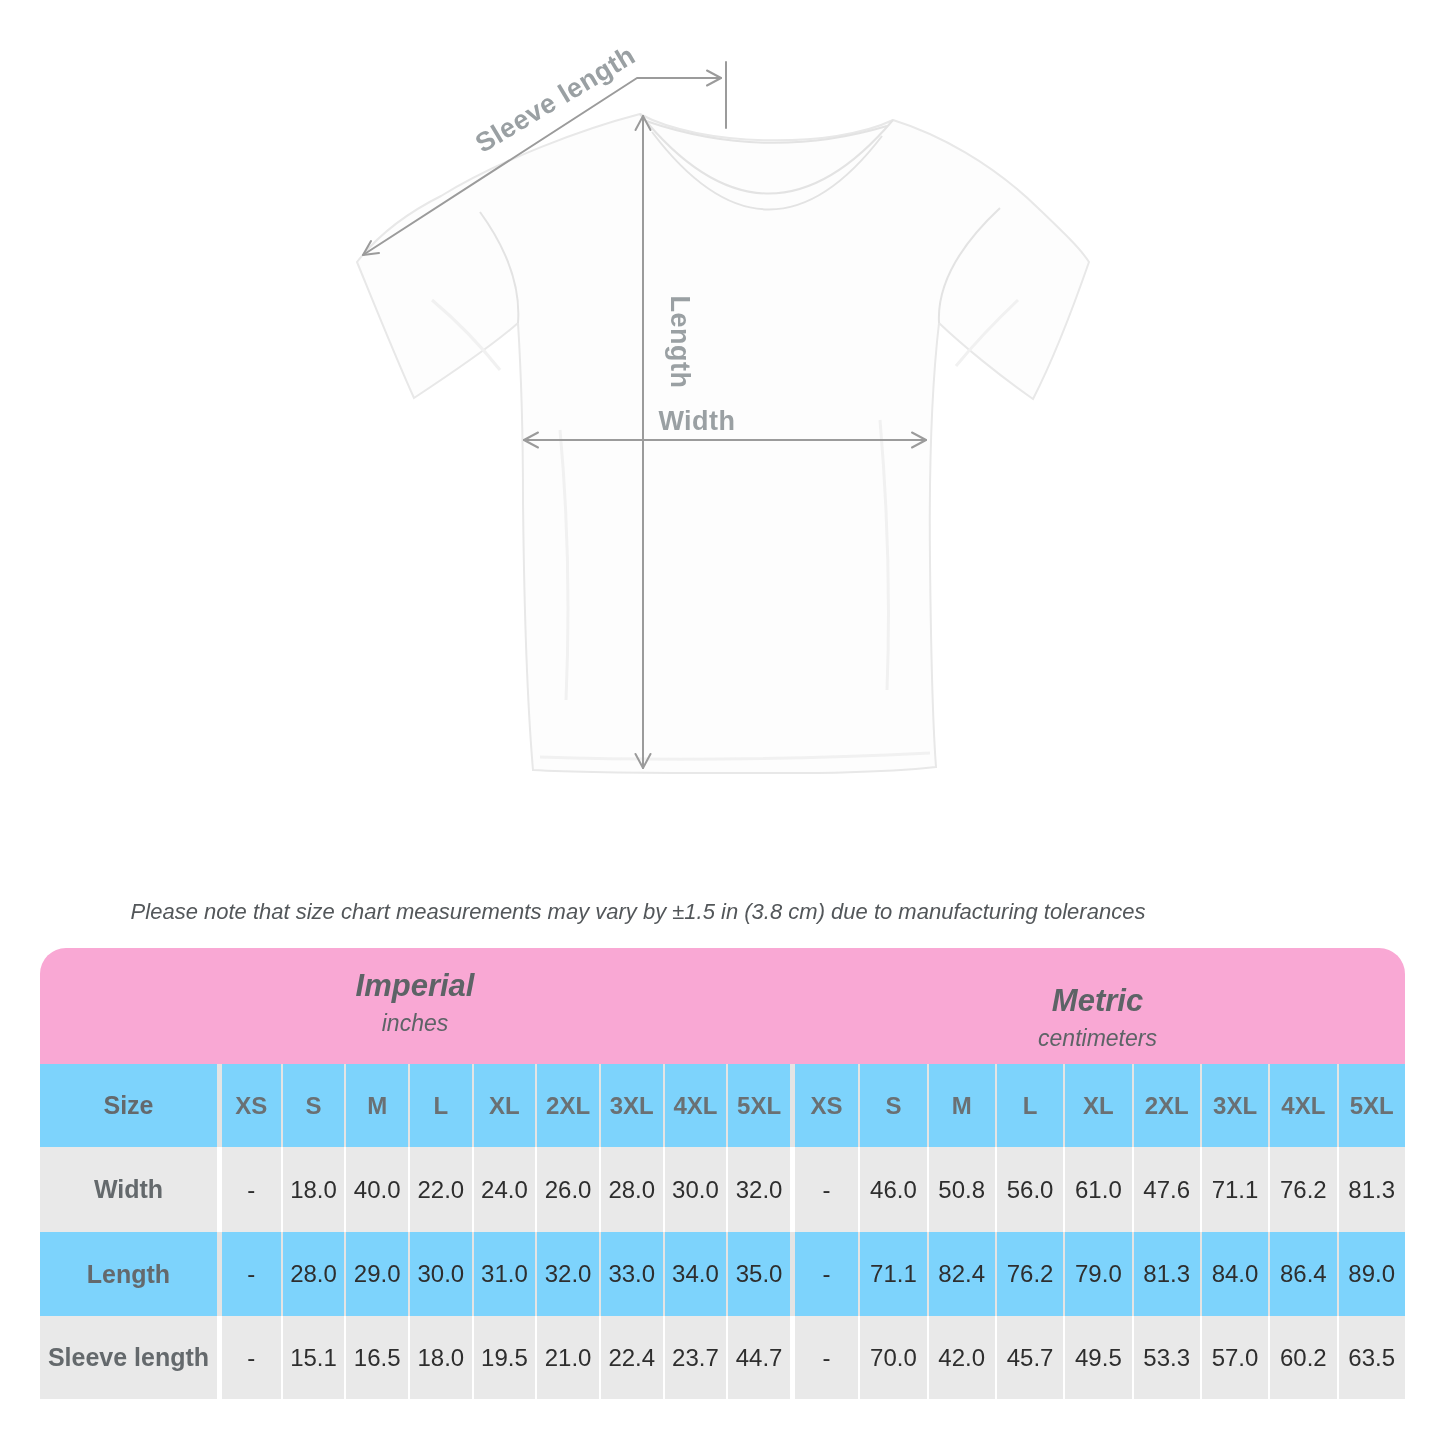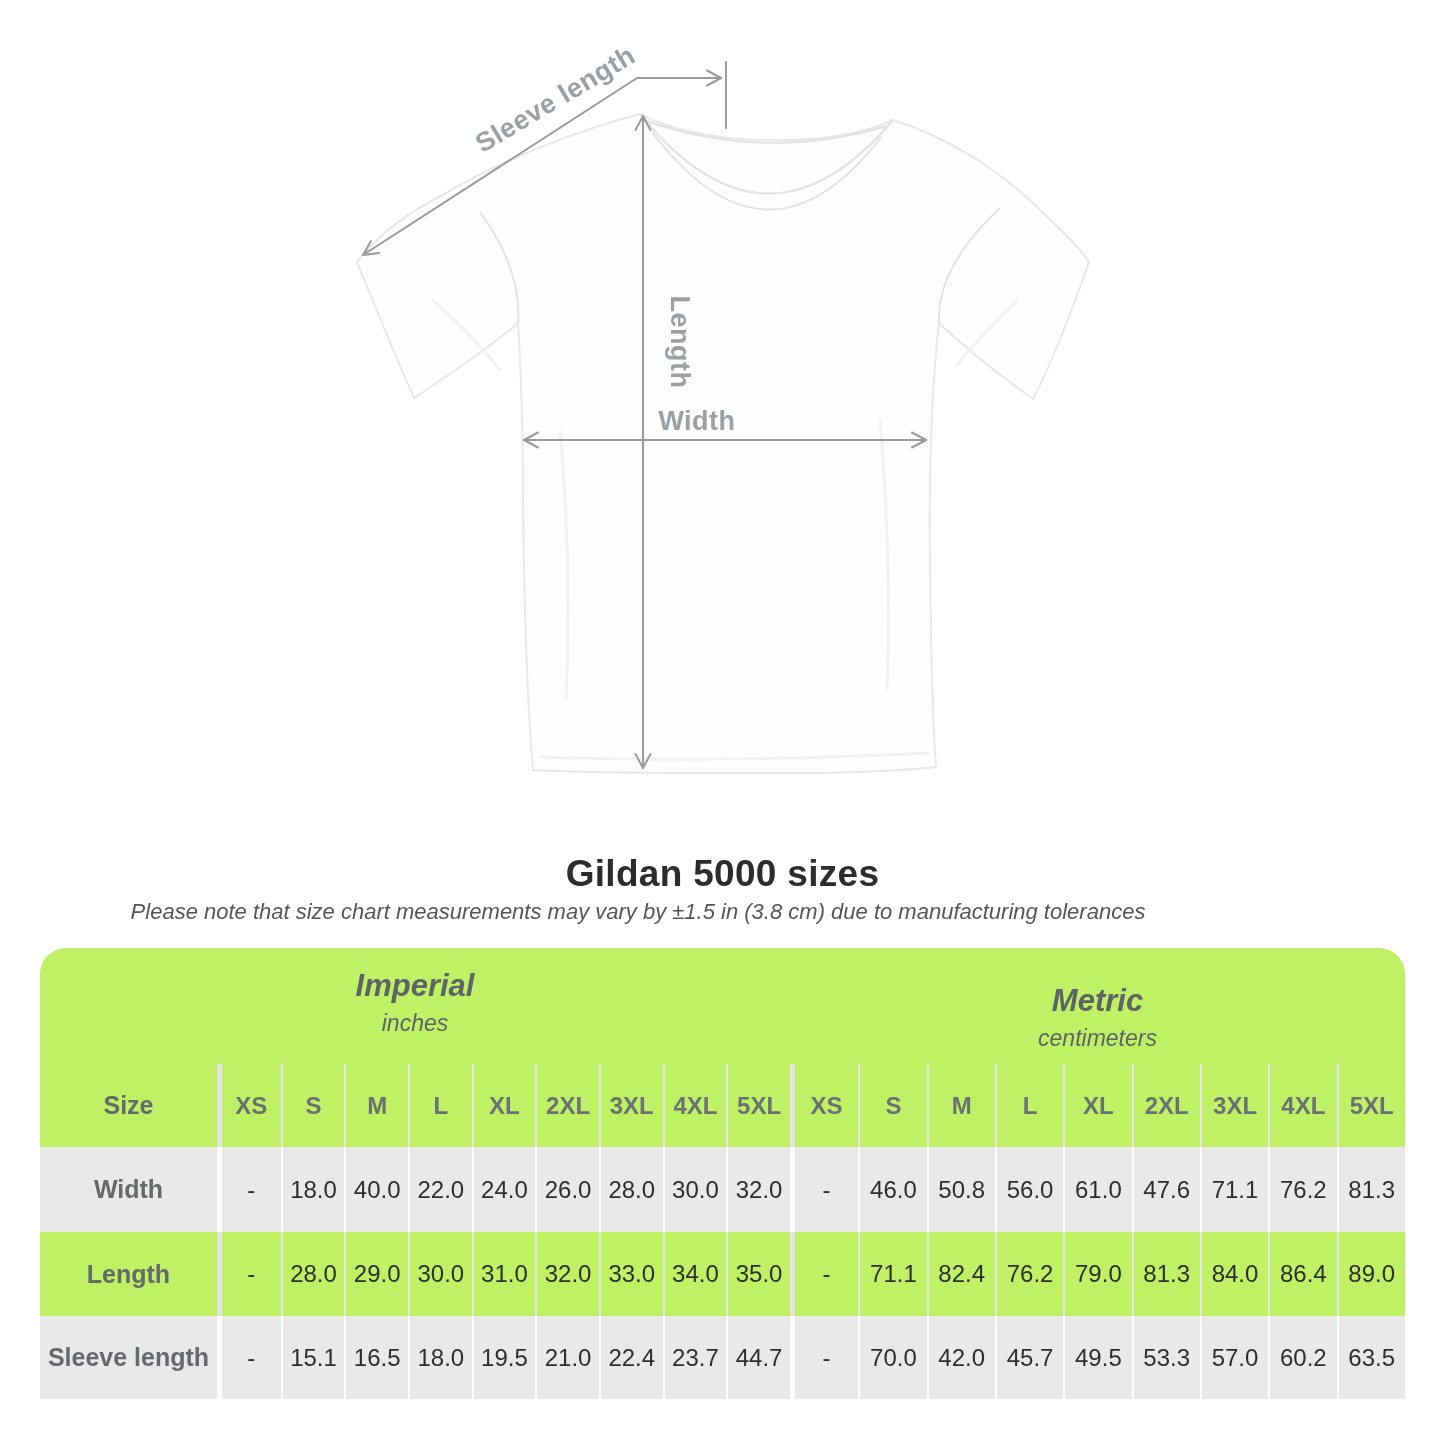--- a/index.html
+++ b/index.html
@@ -20,33 +20,33 @@
     font-size:37px;font-weight:bold;color:#2c2c2c;letter-spacing:0.3px;
   }
   .subtitle{
     position:absolute;left:0;top:899px;width:1276px;text-align:center;
     font-size:22px;font-style:italic;color:#53575a;
   }
   
   .size-table{position:absolute;left:40px;top:948px;width:1365px;}
   .band{display:flex;height:116px;}
   .band-half{
-    background:#bef264;display:flex;flex-direction:column;align-items:center;
+    background:#f9a8d4;display:flex;flex-direction:column;align-items:center;
     justify-content:flex-start;padding-top:21px;box-sizing:border-box;
   }
   .band-imperial{width:750px;border-top-left-radius:26px;}
   .band-metric{width:615px;border-top-right-radius:26px;justify-content:center;}
   .band-title{font-size:31px;font-weight:bold;font-style:italic;color:#5d6366;line-height:34px;}
   .band-unit{font-size:23px;font-style:italic;color:#5d6366;line-height:24px;margin-top:8px;}
   .row{display:grid;grid-template-columns:177px repeat(9,63.67px) repeat(9,68.33px);}
   .row-h{height:83px;}
   .row-1{height:85px;}
   .row-2{height:84px;}
   .row-3{height:83px;}
-  .r-white{background:#bef264;}
+  .r-white{background:#7dd3fc;}
   .r-gray{background:#e9e9e9;}
   .c{
     display:flex;align-items:center;justify-content:center;
     font-size:24px;color:#2e2e2e;box-sizing:border-box;border-left:2px solid transparent;
   }
   .c:first-child{border-left:none;}
   .r-white .c{border-left-color:#e4e4e4;}
   .r-gray .c{border-left-color:#ffffff;}
   .c.gapL{border-left-width:5px;}
   .c.lbl{font-weight:bold;color:#64696c;font-size:25px;}
@@ -107,21 +107,20 @@
     </g>
 
     <g>
       <path class="dim-line" d="M 524 440 L 926 440"></path>
       <path class="dim-line" d="M 538 432.5 L 524 440 L 538 447.5"></path>
       <path class="dim-line" d="M 912 432.5 L 926 440 L 912 447.5"></path>
       <text class="dim-label" text-anchor="middle" x="697" y="430">Width</text>
     </g>
   </svg>
 
-  <div class="title">Gildan 5000 sizes</div>
   <div class="subtitle">Please note that size chart measurements may vary by ±1.5 in (3.8 cm) due to manufacturing tolerances</div>
 
   <div class="size-table">
 
     <div class="band">
       <div class="band-half band-imperial">
         <div class="band-title">Imperial</div>
         <div class="band-unit">inches</div>
       </div>
       <div class="band-half band-metric">

